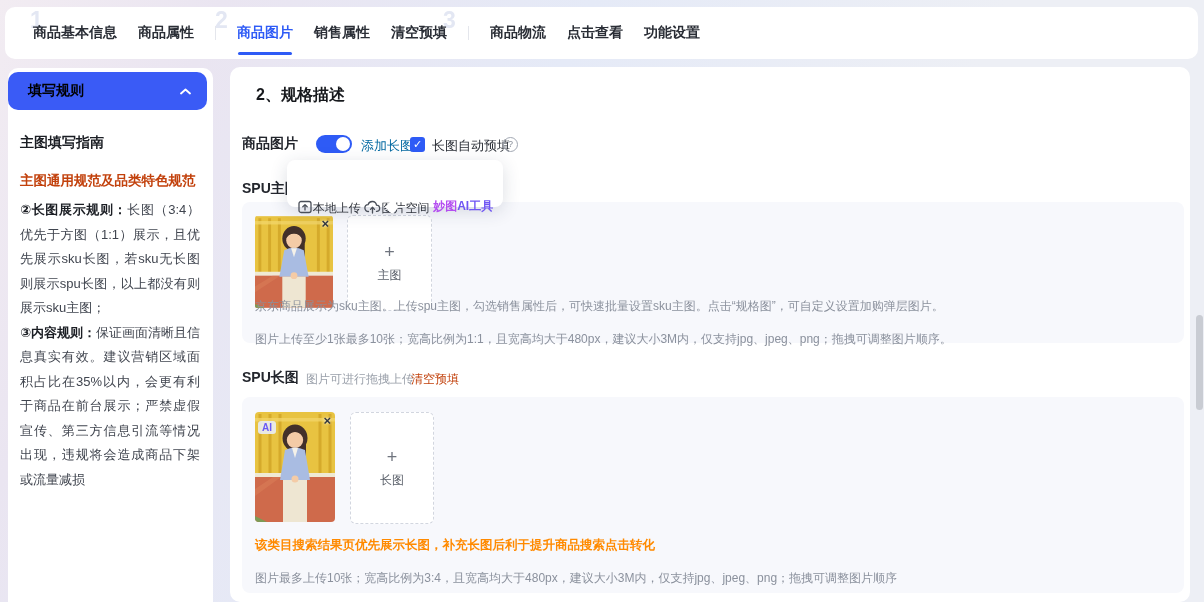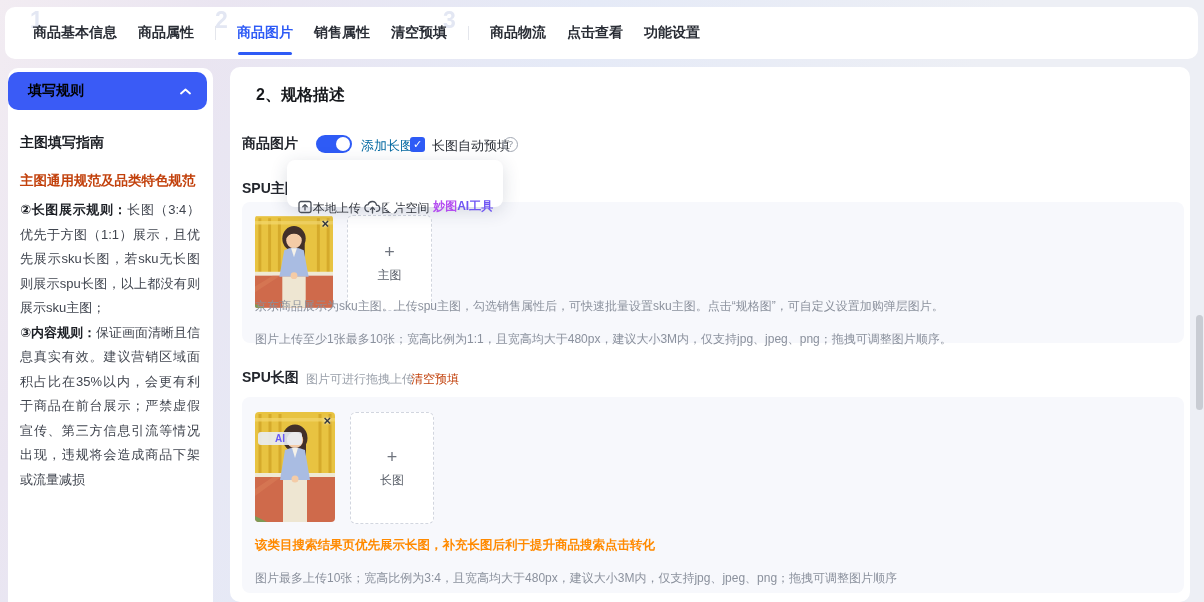--- a/index.html
+++ b/index.html
@@ -47,21 +47,21 @@
   .pop-item .lbl{font-size:12px;color:#2e323a;margin-top:3px;}
   .pop-ai .l1{font-size:12px;font-weight:700;color:#b44ef0;}
   .pop-ai .l2{font-size:12px;font-weight:700;color:#6f55f3;}
   
   .panel{position:absolute;left:12px;width:942px;background:#f7f8fc;border-radius:8px;}
   .panel1{top:135px;height:141px;}
   .panel2{top:330px;height:196px;}
   .thumb{position:absolute;border-radius:4px;overflow:hidden;cursor:pointer;}
   .thumb svg{display:block;}
   .close-x{position:absolute;top:1px;right:4px;font-size:13px;font-weight:700;color:#33373f;cursor:pointer;text-shadow:0 0 3px rgba(255,255,255,.9);}
-  .ai-badge{position:absolute;top:20px;left:3px;background:rgba(233,237,245,.9);border-radius:3px;padding:1px 17px;font-size:10px;font-weight:700;color:#6a5af5;}
+  .ai-badge{position:absolute;top:9px;left:3px;background:rgba(233,237,245,.9);border-radius:3px;padding:1px 4px;font-size:10px;font-weight:700;color:#6a5af5;}
   .upload-box{position:absolute;border:1px dashed #d2d6df;border-radius:6px;background:#fff;display:flex;flex-direction:column;align-items:center;justify-content:center;cursor:pointer;}
   .upload-box .plus{font-size:18px;color:#6f747e;line-height:18px;}
   .upload-box .ulbl{font-size:12px;color:#595f69;margin-top:6px;}
   .tip{position:absolute;font-size:12px;color:#8b919d;white-space:nowrap;}
   .long-label{left:12px;top:302px;}
   .drag-hint{position:absolute;left:76px;top:304px;font-size:12px;color:#9aa0aa;}
   .clear-link{position:absolute;left:181px;top:304px;font-size:12px;color:#c2410c;cursor:pointer;}
   .warning{position:absolute;left:13px;top:140px;font-size:12.5px;font-weight:700;color:#ff8a00;white-space:nowrap;}
   .docline{position:absolute;left:13px;top:150px;font-size:12px;color:#2f343d;white-space:nowrap;}
   .docline .lk{color:#3665f3;font-weight:700;cursor:pointer;}

